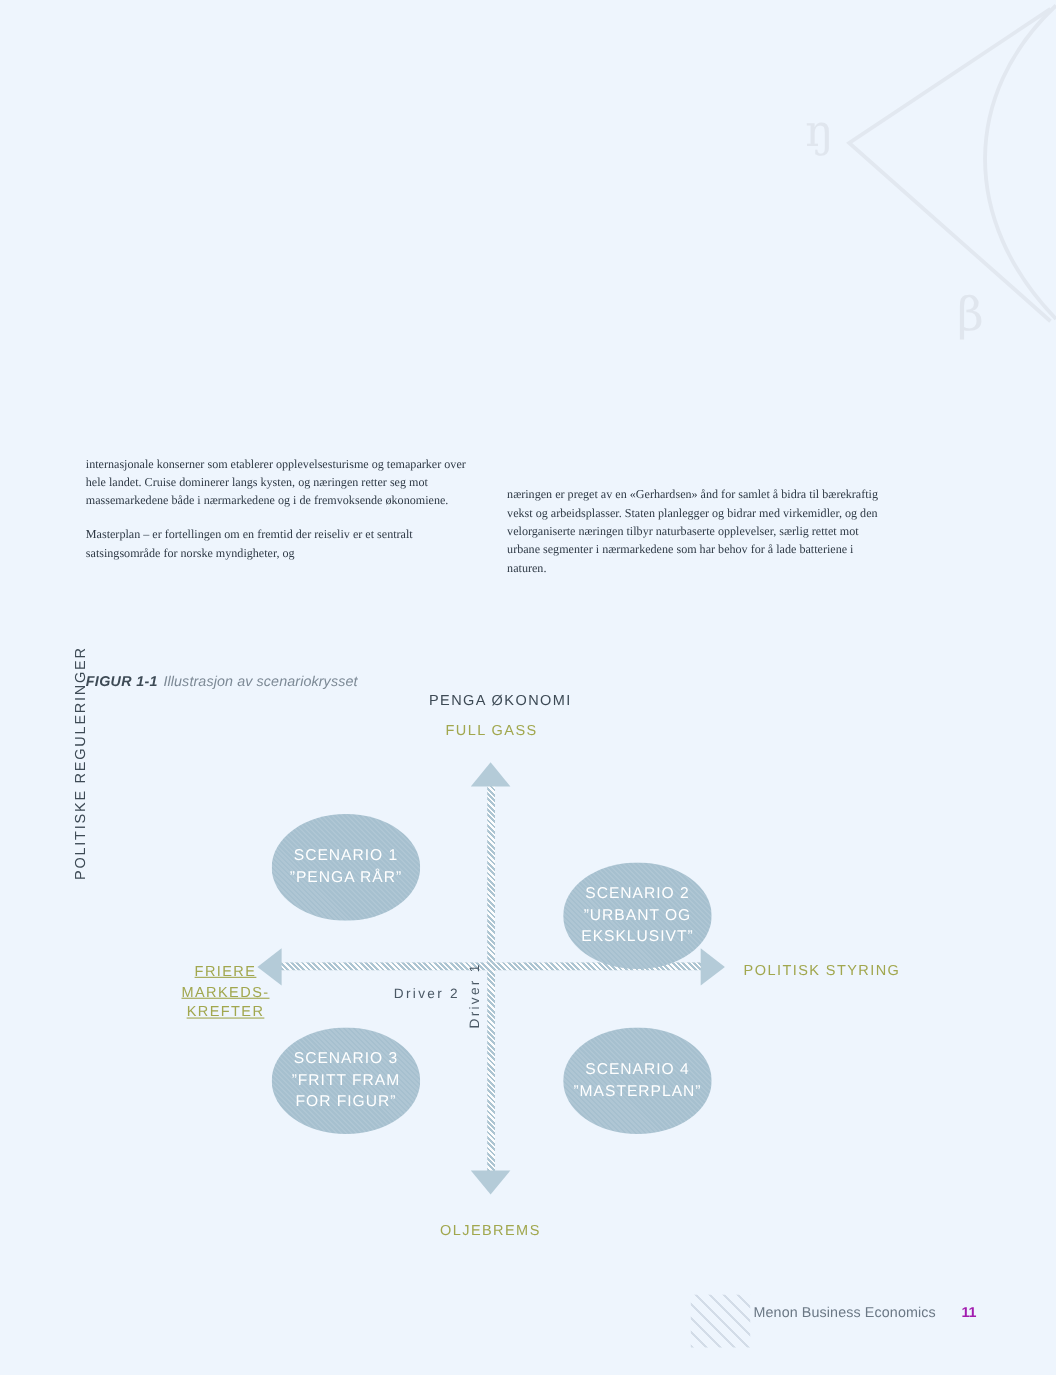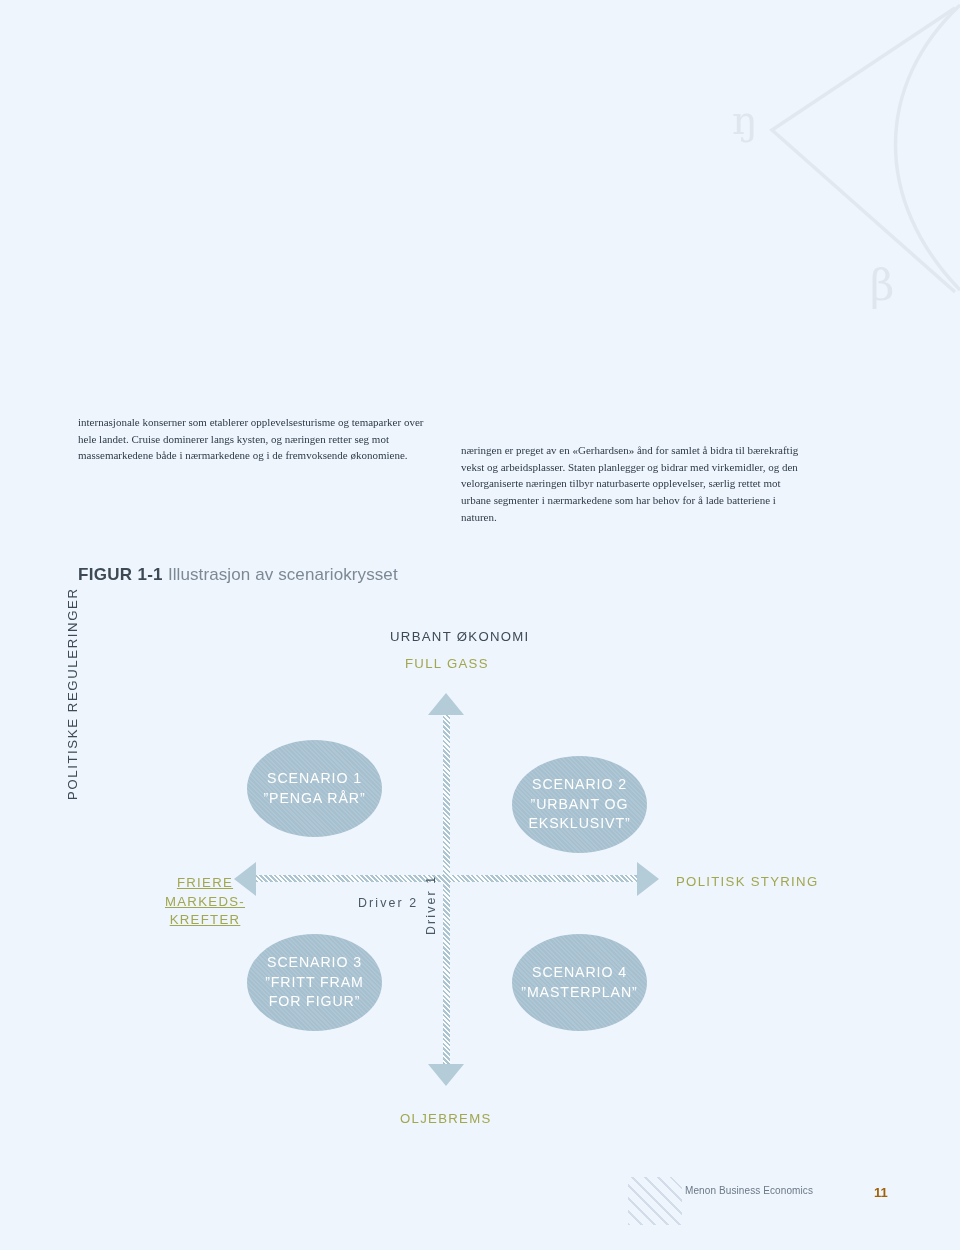--- a/index.html
+++ b/index.html
@@ -52,23 +52,24 @@
   }
   .col-left  { left: 78px;  top: 414px; width: 362px; }
   .col-right { left: 461px; top: 414px; width: 348px; margin-top: 28px; }
   .col p { margin: 0 0 14px 0; }
   .col p:last-child { margin-bottom: 0; }
 
   
   .fig-caption {
     position: absolute;
     left: 78px;
-    top: 565px;
-    font-size: 17px;
+    top: 612px;
+    font-size: 13px;
     letter-spacing: 0.1px;
+    font-style: italic;
   }
   .fig-caption .fig-num {
     font-weight: bold;
     color: #3d4a55;
     letter-spacing: 0.3px;
   }
   .fig-caption .fig-title {
     color: #7c8995;
     margin-left: 5px;
   }
@@ -147,21 +148,21 @@
     align-items: center;
     justify-content: center;
     color: #ffffff;
     font-size: 14.2px;
     letter-spacing: 0.9px;
     line-height: 1.38;
     text-align: center;
   }
   .bubble .ln { display: block; white-space: nowrap; }
   .bubble-1 { left: 247px; top: 740px; width: 135px; height: 97px; }
-  .bubble-2 { left: 512px; top: 756px; width: 135px; height: 97px; }
+  .bubble-2 { left: 512px; top: 784px; width: 135px; height: 97px; }
   .bubble-3 { left: 247px; top: 934px; width: 135px; height: 97px; }
   .bubble-4 { left: 512px; top: 934px; width: 135px; height: 97px; }
 
   
   .ax-label {
     position: absolute;
     font-size: 13.2px;
     letter-spacing: 1.3px;
     line-height: 1.42;
     white-space: nowrap;
@@ -220,49 +221,50 @@
         45deg,
         rgba(206,216,228,0.85) 0px,
         rgba(206,216,228,0.85) 2px,
         rgba(238,245,253,0) 2px,
         rgba(238,245,253,0) 9px);
   }
   .footer-text {
     position: absolute;
     left: 685px;
     top: 0;
-    font-size: 10px;
+    font-size: 13px;
     color: #6b7885;
     letter-spacing: 0.1px;
   }
   .footer-page {
     position: absolute;
     left: 874px;
     top: 0;
     font-size: 13px;
     font-weight: bold;
-    color: #a16207;
+    color: #a21caf;
   }
 </style>
 </head>
 <body>
 
 <div class="watermark">
   <svg width="300" height="330" viewBox="0 0 300 330">
     <path d="M 295 8 L 112 130 L 295 292" fill="none" stroke="#e2e8f0" stroke-width="3.5"></path>
     <path d="M 300 5 C 215 85 213 200 300 290" fill="none" stroke="#e2e8f0" stroke-width="3.5"></path>
   </svg>
   <span class="wm-eta">ŋ</span>
   <span class="wm-beta">β</span>
 </div>
 
 <div class="text-area">
 
   <div class="col col-left">
     <p>internasjonale konserner som etablerer opplevelsesturisme og temaparker over hele landet. Cruise dominerer langs kysten, og næringen retter seg mot massemarkedene både i nærmarkedene og i de fremvoksende økonomiene.</p>
+    <p>Masterplan – er fortellingen om en fremtid der reiseliv er et sentralt satsingsområde for norske myndigheter, og</p>
   </div>
 
   <div class="col col-right">
     <p>næringen er preget av en «Gerhardsen» ånd for samlet å bidra til bærekraftig vekst og arbeidsplasser. Staten planlegger og bidrar med virkemidler, og den velorganiserte næringen tilbyr naturbaserte opplevelser, særlig rettet mot urbane segmenter i nærmarkedene som har behov for å lade batteriene i naturen.</p>
   </div>
 
 </div>
 
 <div class="fig-caption">
   <span class="fig-num">FIGUR 1-1</span><span class="fig-title">Illustrasjon av scenariokrysset</span>
@@ -270,21 +272,21 @@
 
 <div class="figure-wrap">
 
   <div class="axis-v"></div>
   <div class="axis-h"></div>
   <div class="arrow arrow-up"></div>
   <div class="arrow arrow-down"></div>
   <div class="arrow arrow-left"></div>
   <div class="arrow arrow-right"></div>
 
-  <div class="ax-label ax-dark lbl-top-dark">URBANT ØKONOMI</div>
+  <div class="ax-label ax-dark lbl-top-dark">PENGA ØKONOMI</div>
   <div class="ax-label ax-olive lbl-top-olive">FULL GASS</div>
   <div class="ax-label ax-olive lbl-bottom-olive">OLJEBREMS</div>
   <div class="ax-label ax-olive lbl-right-olive">POLITISK STYRING</div>
 
   <div class="ax-label ax-olive lbl-left-olive">
     <span class="ln">FRIERE</span>
     <span class="ln">MARKEDS-</span>
     <span class="ln">KREFTER</span>
   </div>
 

